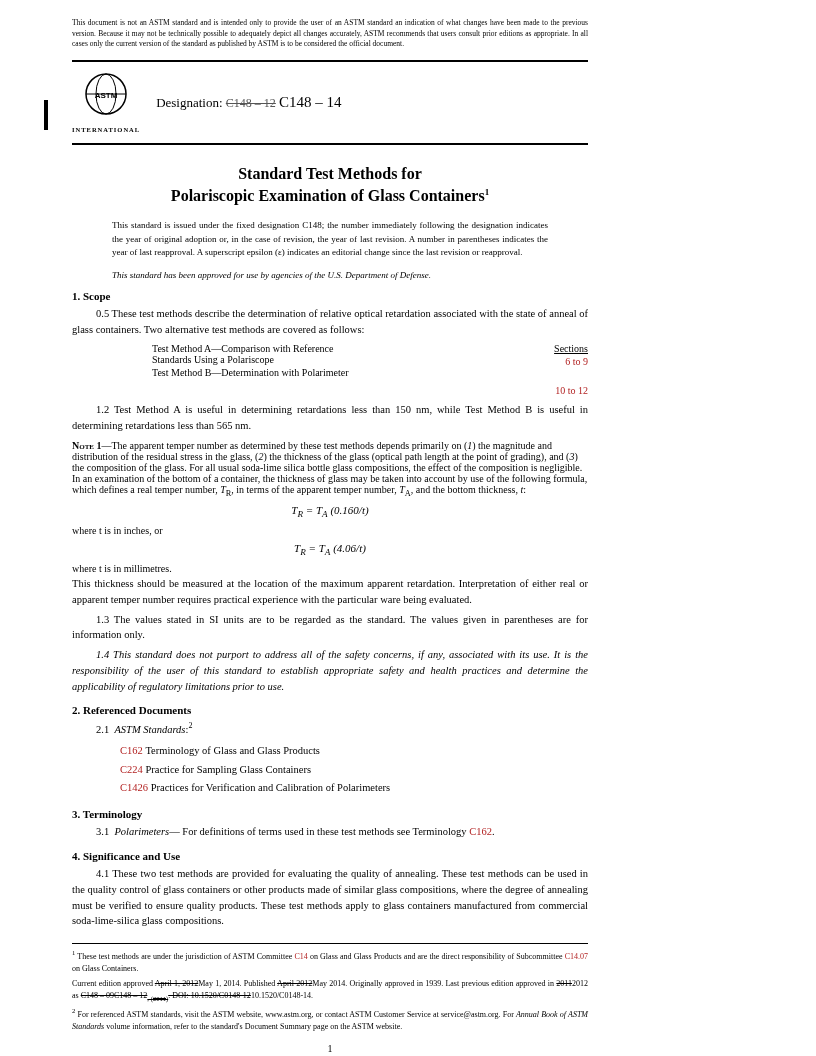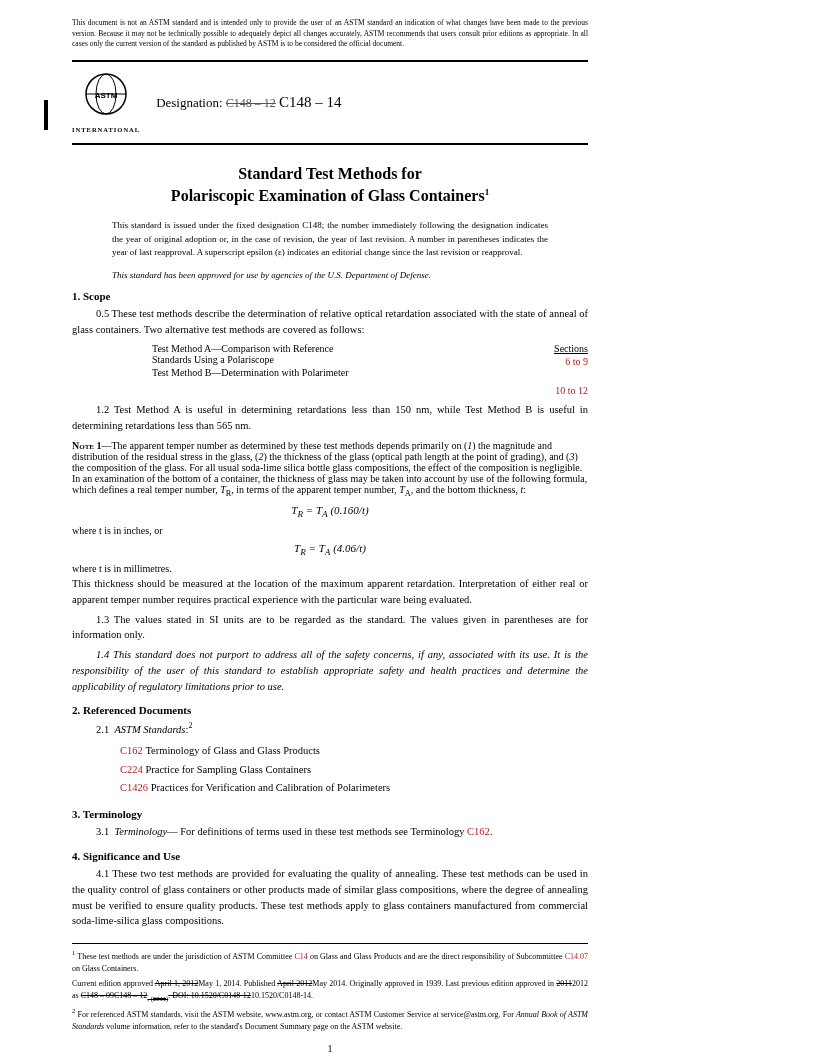--- a/index.html
+++ b/index.html
@@ -250,21 +250,21 @@
 
   <div style="margin-left: 48px; font-size:10.5px; line-height:1.8;">
     <div><a class="link-red" href="#">C162</a>&nbsp;<span>Terminology of Glass and Glass Products</span></div>
     <div><a class="link-red" href="#">C224</a>&nbsp;<span>Practice for Sampling Glass Containers</span></div>
     <div><a class="link-red" href="#">C1426</a>&nbsp;<span>Practices for Verification and Calibration of Polarimeters</span></div>
   </div>
 
   <div class="section-heading">3. Terminology</div>
 
   <div class="body-text">
-    3.1&nbsp;&nbsp;<em>Terminology</em>— For definitions of terms used in these test methods see Terminology <a class="link-red" href="#">C162</a>.
+    3.1&nbsp;&nbsp;<em>Polarimeters</em>— For definitions of terms used in these test methods see Terminology <a class="link-red" href="#">C162</a>.
   </div>
 
   <div class="section-heading">4. Significance and Use</div>
 
   <div class="body-text">4.1  These two test methods are provided for evaluating the quality of annealing. These test methods can be used in the quality control of glass containers or other products made of similar glass compositions, where the degree of annealing must be verified to ensure quality products. These test methods apply to glass containers manufactured from commercial soda-lime-silica glass compositions.</div>
 
   <div class="footnote-area">
     <div class="footnote-text">
       <sup>1</sup> These test methods are under the jurisdiction of ASTM Committee <a class="link-red" href="#">C14</a> on Glass and Glass Products and are the direct responsibility of Subcommittee <a class="link-red" href="#">C14.07</a> on Glass Containers.
     </div>

